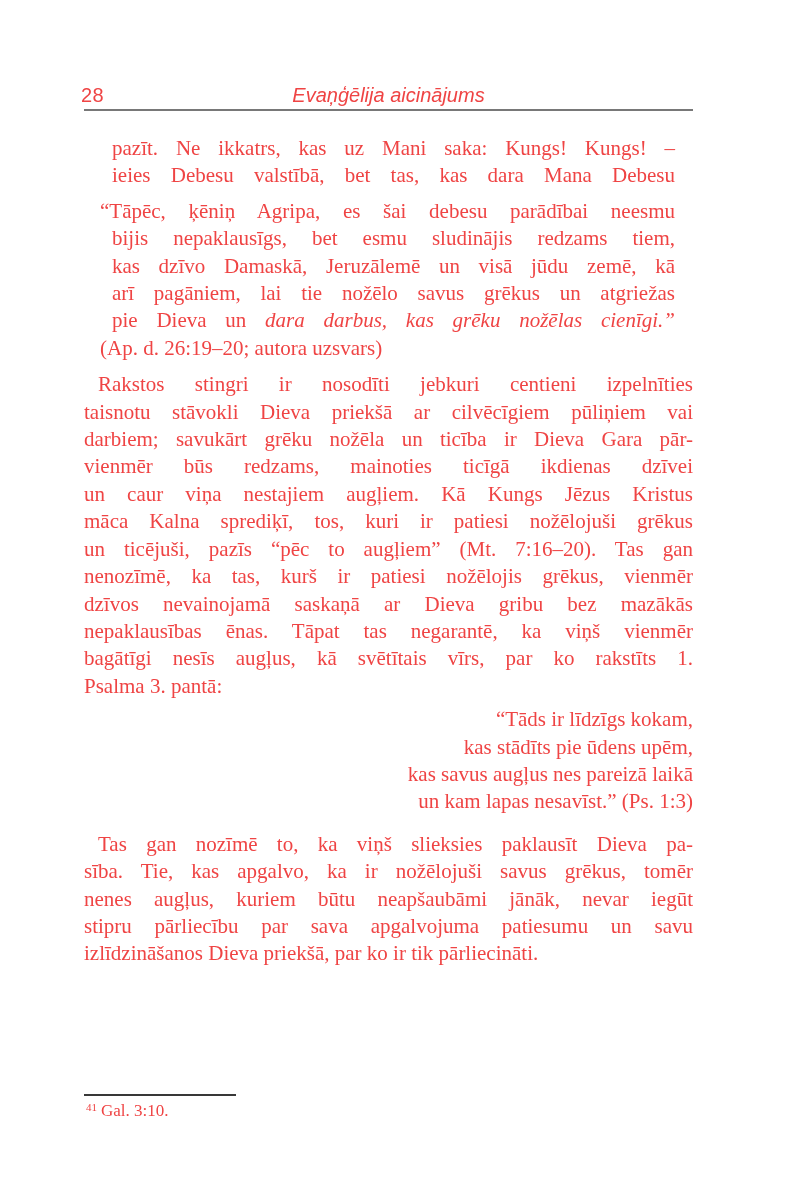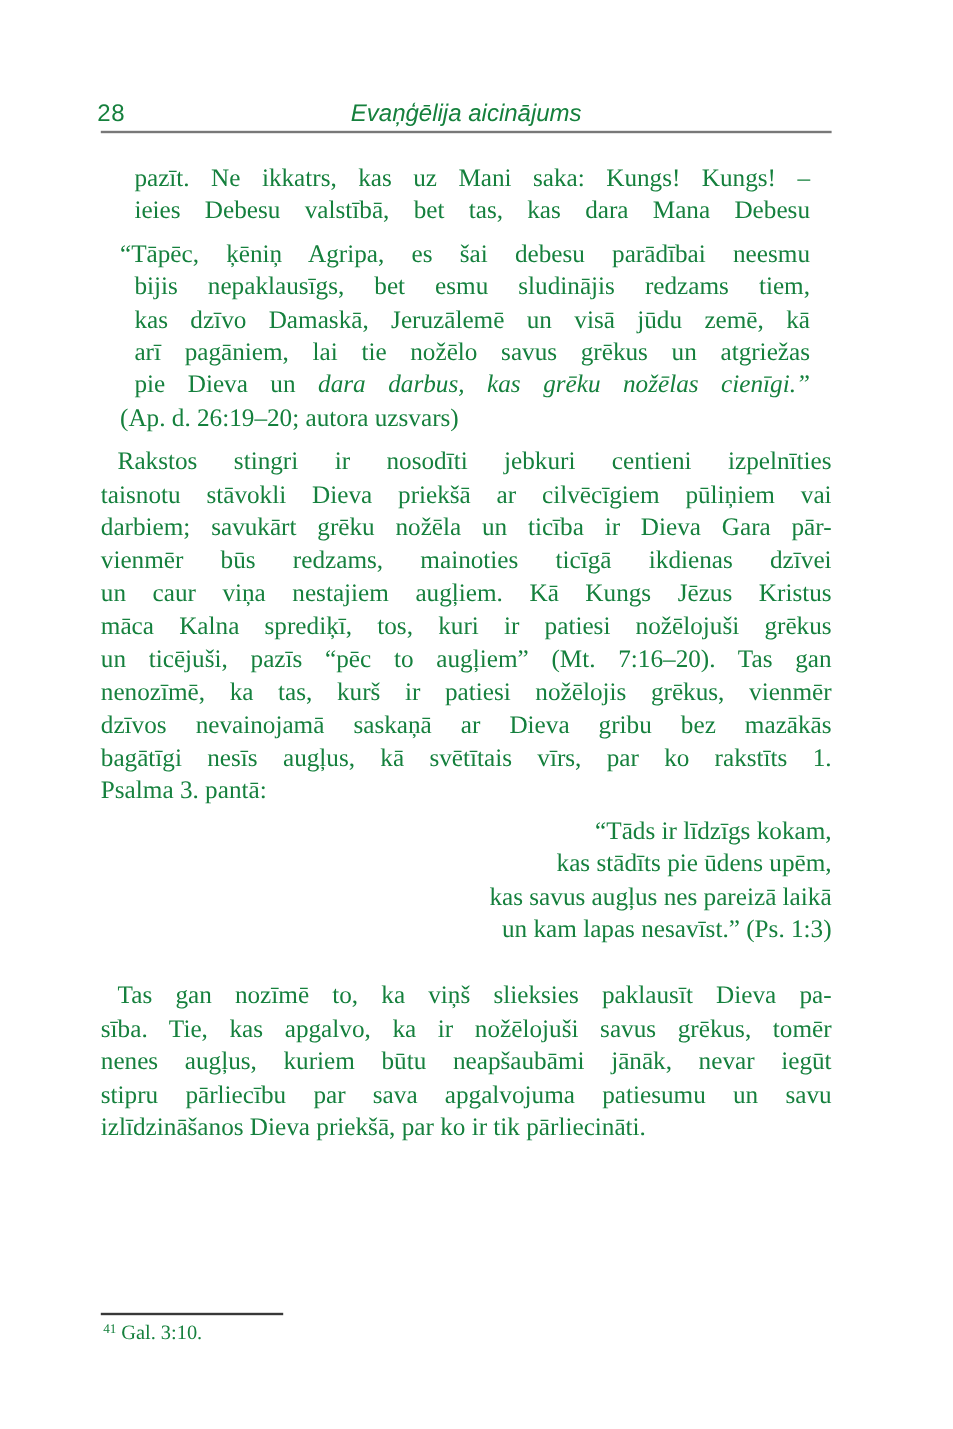--- a/index.html
+++ b/index.html
@@ -1,37 +1,37 @@
 <!DOCTYPE html>
 <html><head>
 <meta charset="utf-8">
 <style>
   html,body{margin:0;padding:0;background:#ffffff;}
   .page{
     position:relative;
     width:794px;height:1191px;
     background:#ffffff;
-    color:#15803d;
+    color:#ef4444;
     font-family:"Liberation Serif","DejaVu Serif",serif;
     overflow:hidden;
   }
   .content{position:absolute;left:84px;top:84px;width:609px;}
   .header{position:relative;height:24px;font-family:"Liberation Sans","DejaVu Sans",sans-serif;font-size:20px;line-height:22px;}
   .pagenum{position:absolute;left:-3px;top:0;letter-spacing:.5px;}
   .htitle{position:absolute;left:0;right:0;top:0;text-align:center;font-style:italic;}
   .hrule{border-bottom:2px solid #787878;margin-top:1px;}
   .blocks{font-size:21px;line-height:27.4px;}
   .block{margin:0;}
   .block.quote{margin-left:28px;margin-right:18px;}
   .block.verse{margin-left:28px;text-align:right;}
   .blocks > .block:nth-child(1){margin-top:24px;}
   .blocks > .block:nth-child(2){margin-top:8px;}
   .blocks > .block:nth-child(3){margin-top:9px;}
   .blocks > .block:nth-child(4){margin-top:6px;}
-  .blocks > .block:nth-child(5){margin-top:28px;}
+  .blocks > .block:nth-child(5){margin-top:15px;}
   .line{min-height:27.4px;white-space:normal;}
   .line.just{text-align:justify;text-align-last:justify;}
   .line.hang{margin-left:-12px;}
   .line.first{padding-left:14px;}
   .it{font-style:italic;}
   .blocks sup{font-size:13px;line-height:0;vertical-align:7px;}
   .fnrule{position:absolute;left:84px;top:1094px;width:152px;border-top:2px solid #383838;}
   .footnote{position:absolute;left:86px;top:1100px;font-size:17px;line-height:22px;}
   .footnote sup{font-size:11px;line-height:0;vertical-align:5px;margin-right:4px;}
 </style>
@@ -61,20 +61,21 @@
         <div class="block para">
           <div class="line just first"><span>Rakstos stingri ir nosodīti jebkuri centieni izpelnīties</span></div>
           <div class="line just"><span>taisnotu stāvokli Dieva priekšā ar cilvēcīgiem pūliņiem vai</span></div>
           <div class="line just"><span>darbiem; savukārt grēku nožēla un ticība ir Dieva Gara pār-</span></div>
           <div class="line just"><span>vienmēr būs redzams, mainoties ticīgā ikdienas dzīvei</span></div>
           <div class="line just"><span>un caur viņa nestajiem augļiem. Kā Kungs Jēzus Kristus</span></div>
           <div class="line just"><span>māca Kalna sprediķī, tos, kuri ir patiesi nožēlojuši grēkus</span></div>
           <div class="line just"><span>un ticējuši, pazīs “pēc to augļiem” (Mt. 7:16–20). Tas gan</span></div>
           <div class="line just"><span>nenozīmē, ka tas, kurš ir patiesi nožēlojis grēkus, vienmēr</span></div>
           <div class="line just"><span>dzīvos nevainojamā saskaņā ar Dieva gribu bez mazākās</span></div>
+          <div class="line just"><span>nepaklausības ēnas. Tāpat tas negarantē, ka viņš vienmēr</span></div>
           <div class="line just"><span>bagātīgi nesīs augļus, kā svētītais vīrs, par ko rakstīts 1.</span></div>
           <div class="line"><span>Psalma 3. pantā:</span></div>
         </div>
         <div class="block verse">
           <div class="line hang"><span>“Tāds ir līdzīgs kokam,</span></div>
           <div class="line"><span>kas stādīts pie ūdens upēm,</span></div>
           <div class="line"><span>kas savus augļus nes pareizā laikā</span></div>
           <div class="line"><span>un kam lapas nesavīst.” (Ps. 1:3)</span></div>
         </div>
         <div class="block para">

